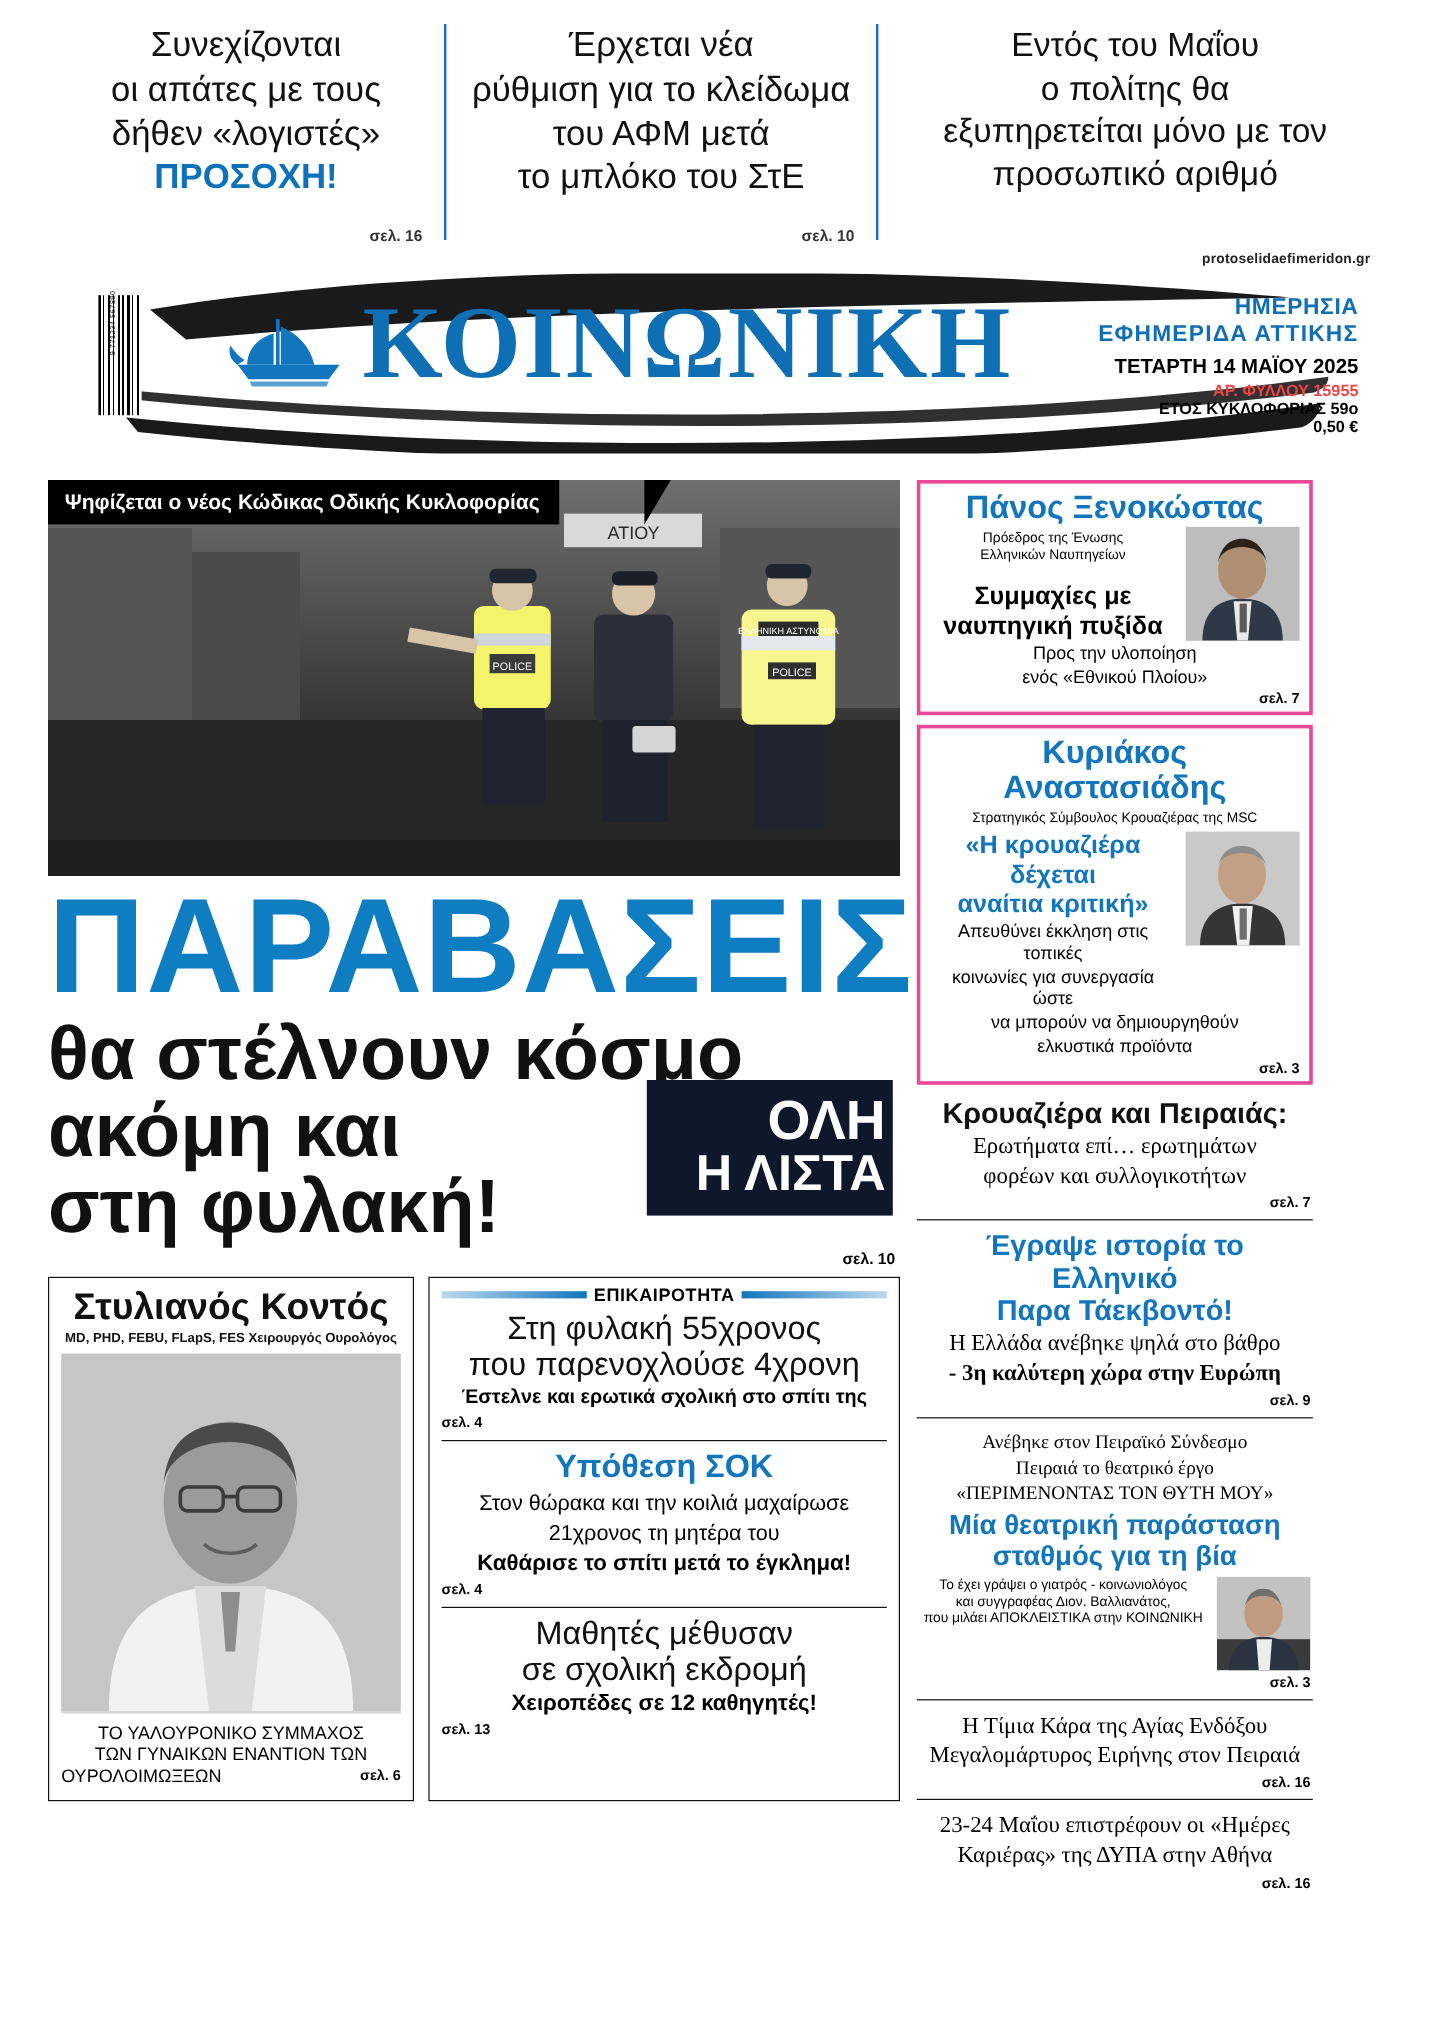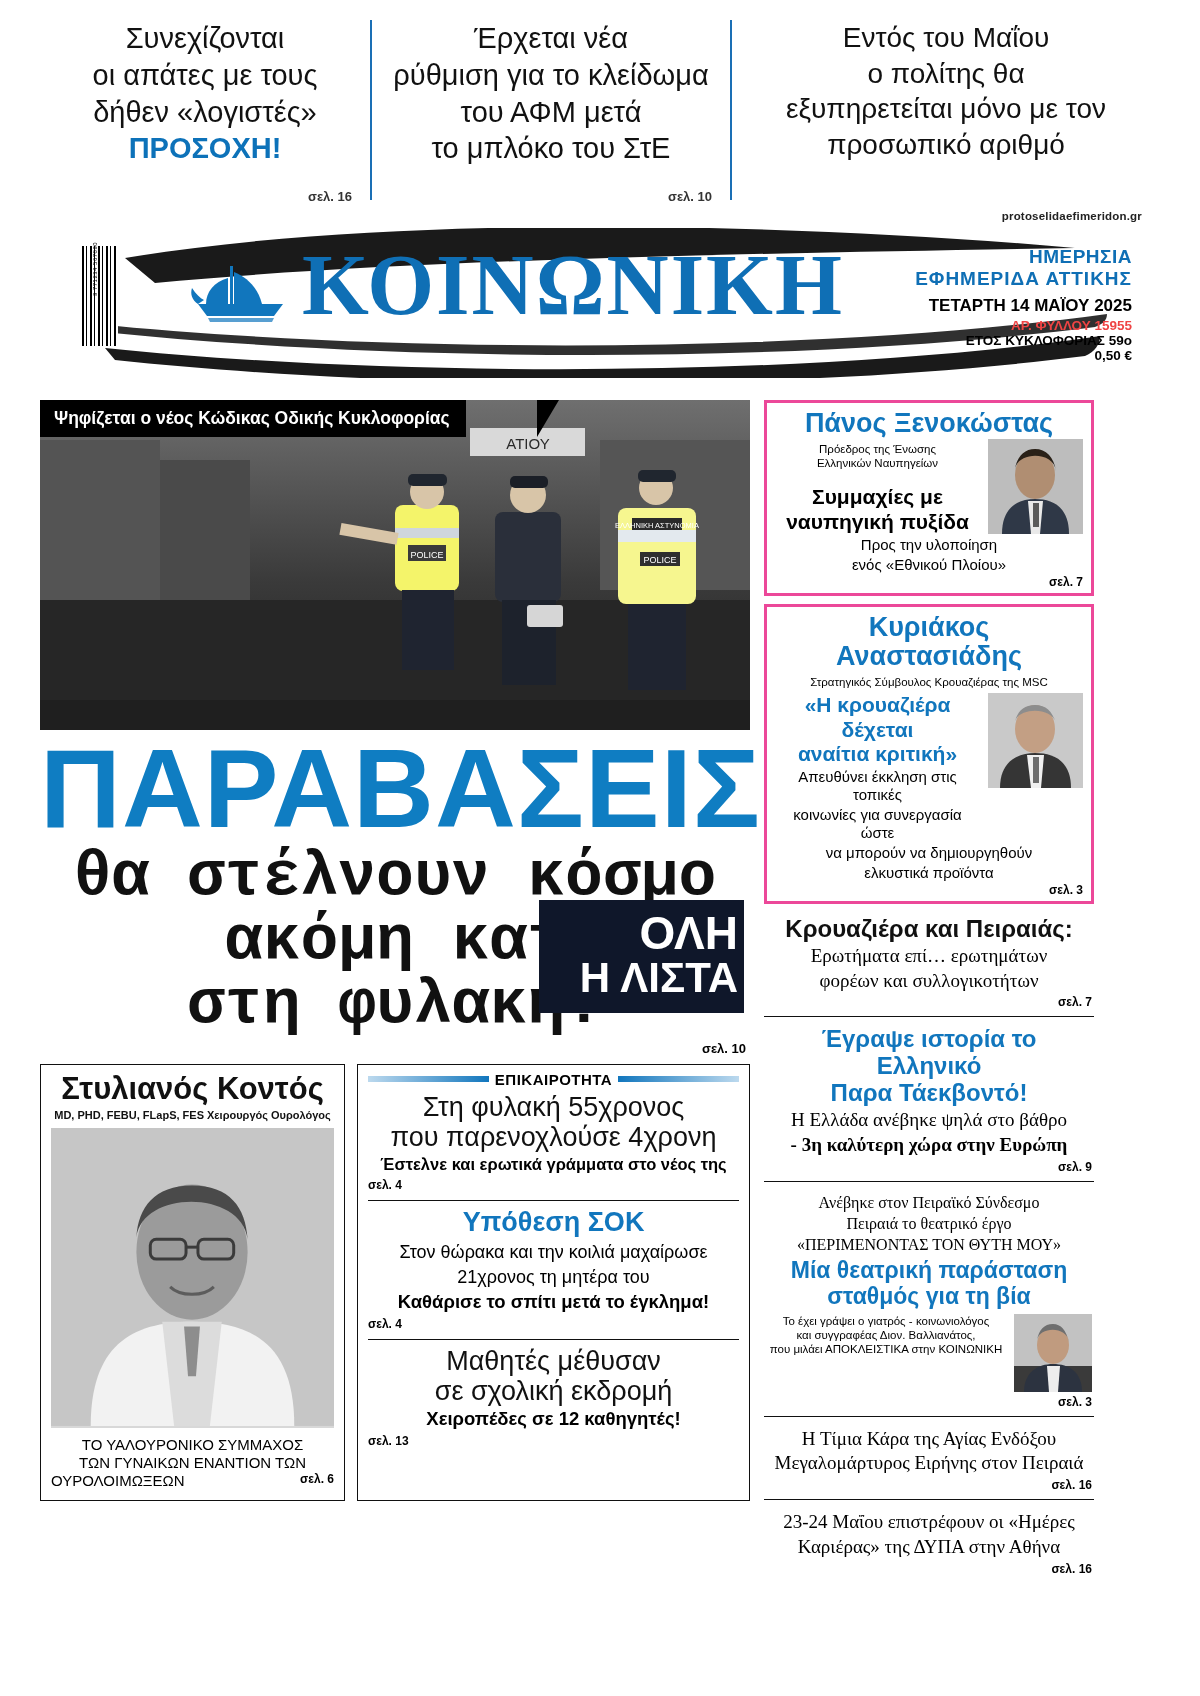--- a/index.html
+++ b/index.html
@@ -53,21 +53,21 @@
   
   .photo-wrap { position:relative; width:710px; height:330px; background:#2b2b2b; overflow:hidden; }
   .kicker { position:absolute; left:0; top:0; background:#000; color:#fff; font-size:17.5px;
             font-weight:700; padding:8px 16px 8px 14px; z-index:4; }
   .kicker-tail { position:absolute; left:497px; top:0; width:0; height:0;
                  border-top:37px solid #000; border-right:22px solid transparent; z-index:4;}
   .photo { position:absolute; inset:0; }
 
   .headline-main { font-family:"Liberation Sans", sans-serif; color:#0f7dc2; font-weight:700;
                    font-size:112px; letter-spacing:1px; line-height:.98; text-align:center; margin-top:4px; }
-  .sub-main { font-size:63px; font-weight:700; line-height:1.02; text-align:center; margin-top:2px; color:#111;font-family:Liberation Mono, monospace; }
+  .sub-main { font-size:63px; font-weight:700; line-height:1.02; margin-top:2px; color:#111; }
   .sub-main .r2 { display:block; }
   .list-box { position:absolute; right:6px; bottom:26px; width:205px; background:#0f172a; color:#fff;
               text-align:right; padding:10px 6px 12px; }
   .list-box .l1 { font-size:46px; font-weight:700; line-height:1; }
   .list-box .l2 { font-size:42px; font-weight:700; line-height:1.05; }
   .sel-right { text-align:right; font-size:13px; font-weight:700; margin-top:2px; padding-right:4px; }
 
   .lower-left { display:flex; gap:12px; margin-top:8px; }
   .doctor-box { width:305px; border:1px solid #111; padding:8px 10px 10px; text-align:center; }
   .doctor-name { font-size:31px; font-weight:700; color:#111; line-height:1.05; }
@@ -285,21 +285,21 @@
         <div class="news-col">
           <div class="epikairotita">
             <span class="bar"></span>
             <span class="txt">ΕΠΙΚΑΙΡΟΤΗΤΑ</span>
             <span class="bar r"></span>
           </div>
 
           <div>
             <div class="n-head">Στη φυλακή 55χρονος</div>
             <div class="n-head">που παρενοχλούσε 4χρονη</div>
-            <div class="n-sub">Έστελνε και ερωτικά γράμματα στο νέος της</div>
+            <div class="n-sub">Έστελνε και ερωτικά σχολική στο σπίτι της</div>
             <div class="n-ref">σελ. 4</div>
           </div>
 
           <hr class="n-hr">
 
           <div>
             <div class="n-title-blue">Υπόθεση ΣΟΚ</div>
             <div class="n-body">Στον θώρακα και την κοιλιά μαχαίρωσε</div>
             <div class="n-body">21χρονος τη μητέρα του</div>
             <div class="n-bold">Καθάρισε το σπίτι μετά το έγκλημα!</div>

